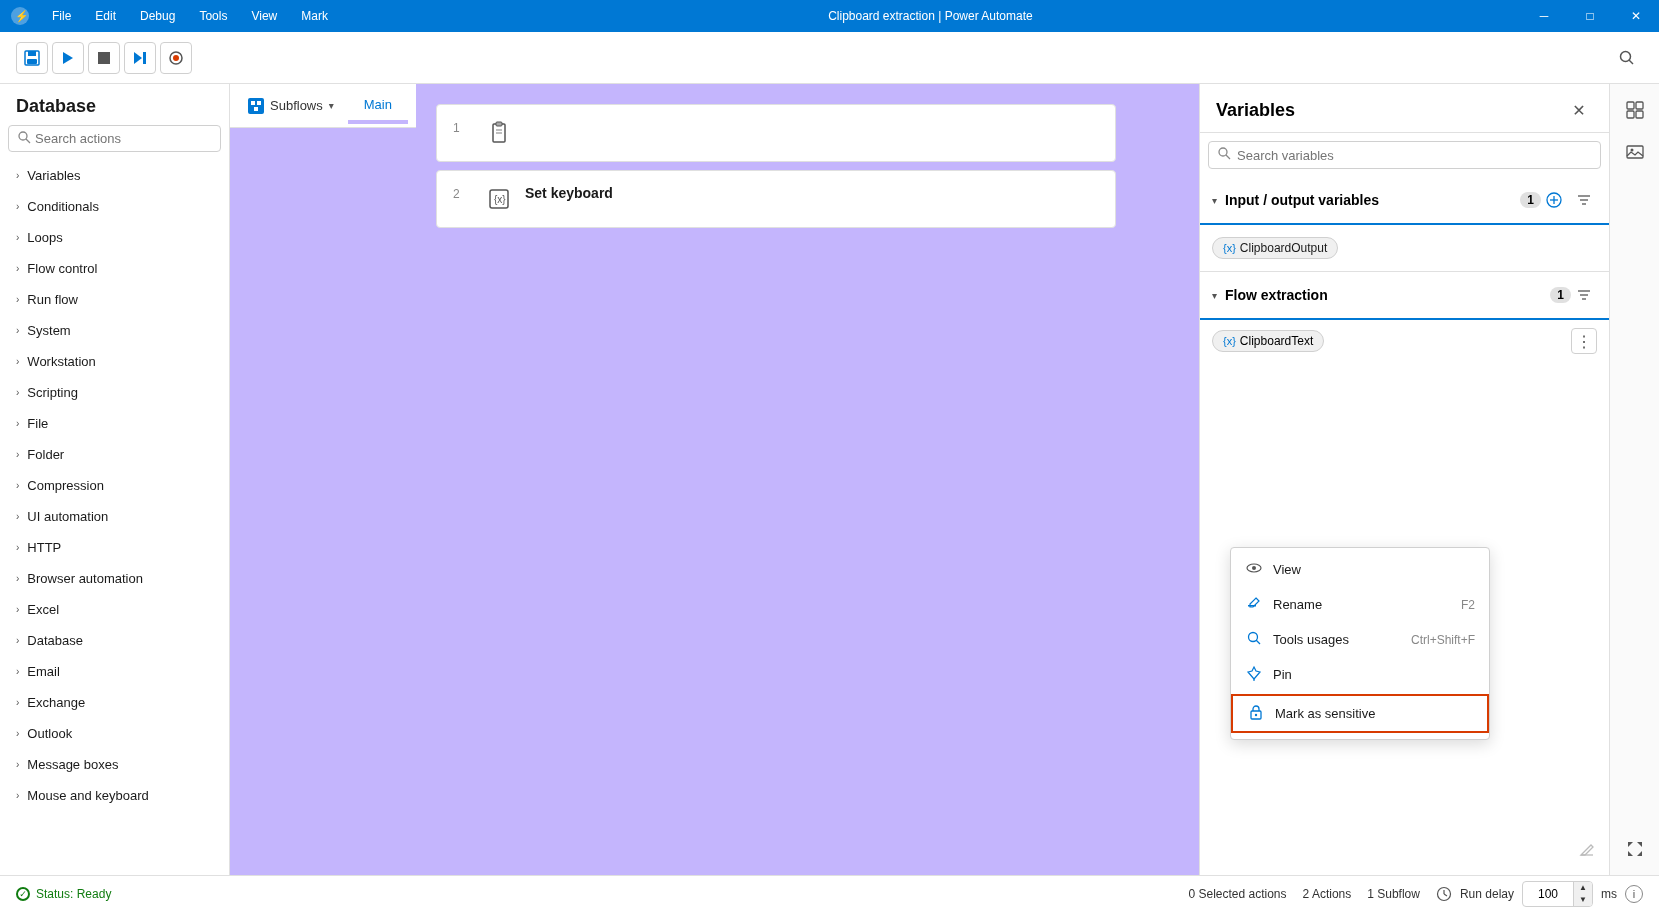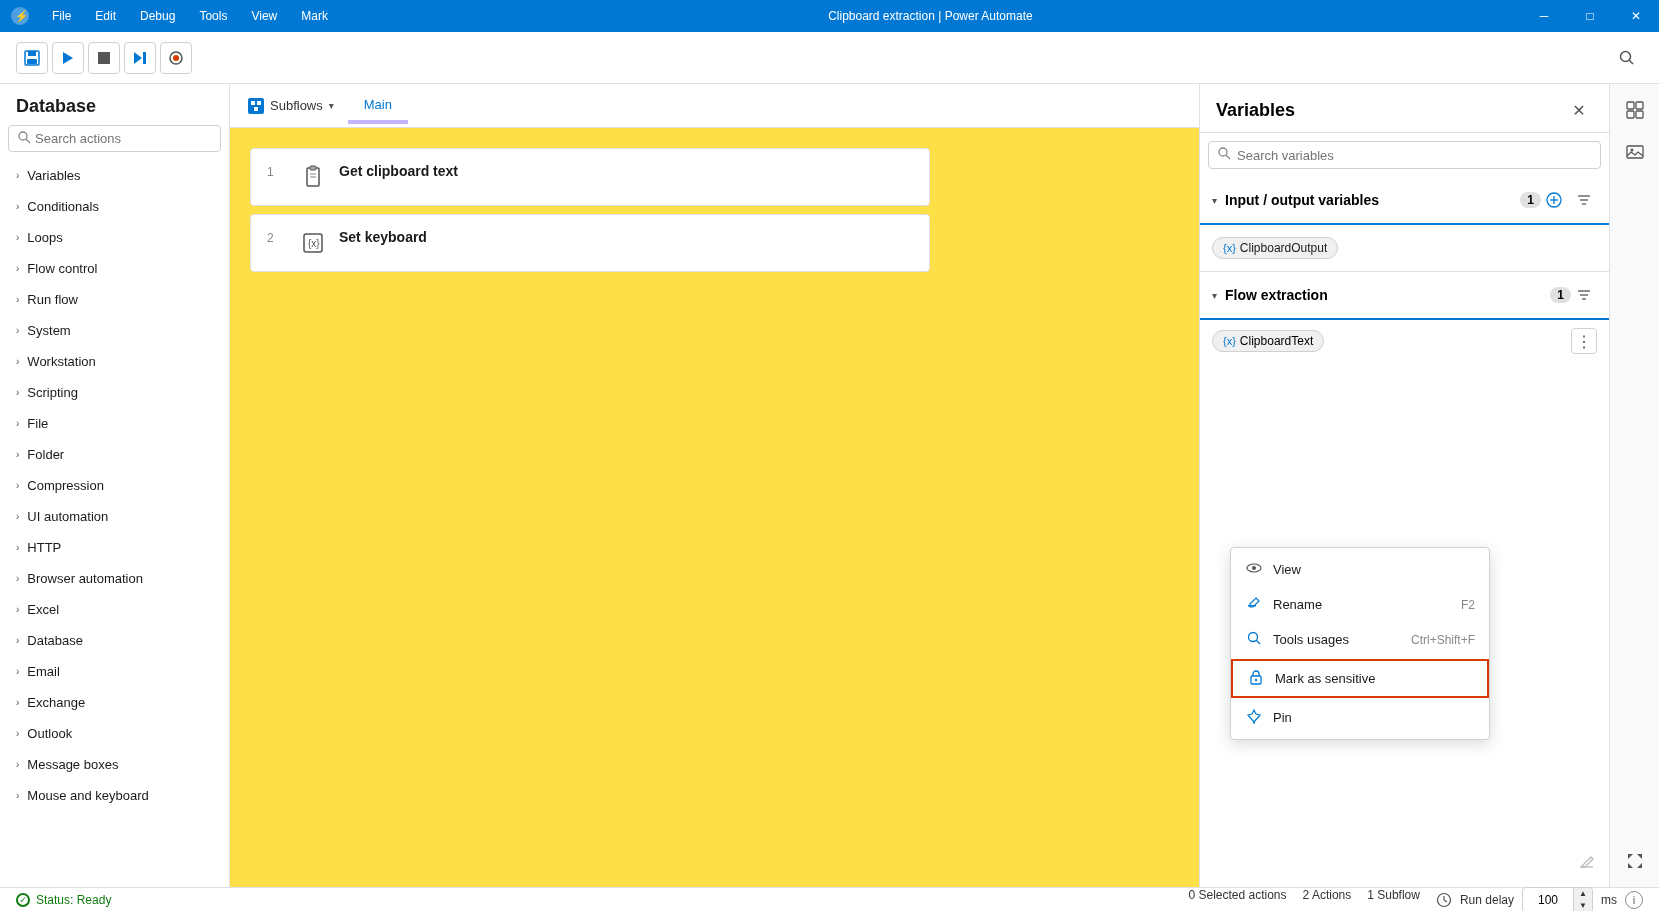--- a/index.html
+++ b/index.html
@@ -150,22 +150,22 @@
     .action-item .chevron {
       font-size: 10px;
       margin-right: 8px;
       color: #555;
     }
 
     
     .canvas-area {
       flex: 1;
       display: flex;
-      flex-direction: column;
-      background: #fde047;
+      flex-direction: row;
+      background: #c4b5fd;
       overflow: hidden;
     }
     .canvas-tabs {
       background: white;
       border-bottom: 1px solid #e0e0e0;
       display: flex;
       align-items: center;
       height: 44px;
       padding: 0 8px;
       gap: 4px;
@@ -396,24 +396,25 @@
       align-items: center;
       justify-content: center;
       cursor: pointer;
       font-size: 18px;
       color: #555;
       border-radius: 4px;
     }
 
     
     .statusbar {
-      height: 24px;
+      height: 36px;
       background: white;
       border-top: 1px solid #e0e0e0;
       display: flex;
+      align-items: center;
       padding: 0 16px;
       gap: 16px;
       font-size: 12px;
       color: #333;
       flex-shrink: 0;
     }
     .status-ready {
       display: flex;
       align-items: center;
       gap: 6px;
@@ -608,21 +609,20 @@
           <span class="action-card-num">1</span>
           <div class="action-card-icon">
             <svg width="24" height="24" viewBox="0 0 24 24" fill="none">
                 <rect x="6" y="3" width="12" height="18" rx="1" stroke="#555" stroke-width="1.5"></rect>
                 <rect x="9" y="1" width="6" height="4" rx="1" fill="#aaa" stroke="#555" stroke-width="1"></rect>
                 <line x1="9" y1="9" x2="15" y2="9" stroke="#aaa" stroke-width="1.5"></line>
                 <line x1="9" y1="12" x2="15" y2="12" stroke="#aaa" stroke-width="1.5"></line>
               </svg>
           </div>
           <div class="action-card-body">
-            <div class="action-card-title">Get clipboard text</div>
           </div>
         </div>
 
         <div class="action-card">
           <span class="action-card-num">2</span>
           <div class="action-card-icon">
             <svg width="24" height="24" viewBox="0 0 24 24" fill="none">
                 <rect x="3" y="3" width="18" height="18" rx="2" stroke="#555" stroke-width="1.5"></rect>
                 <text x="7" y="16" font-size="10" fill="#555">{x}</text>
               </svg>
@@ -731,39 +731,39 @@
           <div class="ctx-item">
             <span class="ctx-icon">
               <svg width="16" height="16" viewBox="0 0 16 16">
                   <circle cx="7" cy="7" r="4.5" stroke="#0078d4" stroke-width="1.3" fill="none"></circle>
                   <line x1="10" y1="10" x2="14" y2="14" stroke="#0078d4" stroke-width="1.3"></line>
                 </svg>
             </span>
             <span class="ctx-label">Tools usages</span>
             <span class="ctx-shortcut">Ctrl+Shift+F</span>
           </div>
+          <div class="ctx-item">
+            <span class="ctx-icon">
+              <svg width="16" height="16" viewBox="0 0 16 16">
+                  <path d="M8 2 L10 6 L14 7 L8 14 L2 7 L6 6 Z" fill="none" stroke="#0078d4" stroke-width="1.2"></path>
+                  <line x1="8" y1="14" x2="8" y2="16" stroke="#0078d4" stroke-width="1.2"></line>
+                </svg>
+            </span>
+            <span class="ctx-label">Pin</span>
+            <span class="ctx-shortcut"></span>
+          </div>
           <div class="ctx-item highlighted" style="border: 2px solid #d83b01; margin: 2px 0;">
             <span class="ctx-icon">
               <svg width="16" height="16" viewBox="0 0 16 16">
                   <rect x="3" y="7" width="10" height="8" rx="1" fill="none" stroke="#0078d4" stroke-width="1.3"></rect>
                   <path d="M5 7 V5 a3 3 0 0 1 6 0 V7" fill="none" stroke="#0078d4" stroke-width="1.3"></path>
                   <circle cx="8" cy="11" r="1.2" fill="#0078d4"></circle>
                 </svg>
             </span>
             <span class="ctx-label">Mark as sensitive</span>
-            <span class="ctx-shortcut"></span>
-          </div>
-          <div class="ctx-item">
-            <span class="ctx-icon">
-              <svg width="16" height="16" viewBox="0 0 16 16">
-                  <path d="M8 2 L10 6 L14 7 L8 14 L2 7 L6 6 Z" fill="none" stroke="#0078d4" stroke-width="1.2"></path>
-                  <line x1="8" y1="14" x2="8" y2="16" stroke="#0078d4" stroke-width="1.2"></line>
-                </svg>
-            </span>
-            <span class="ctx-label">Pin</span>
             <span class="ctx-shortcut"></span>
           </div>
         </div>
 
         <div style="position: absolute; bottom: 12px; right: 12px;">
           <svg width="20" height="20" viewBox="0 0 20 20" fill="none">
               <path d="M4 16 L8 12 L14 6 L16 8 L10 14 L8 16 Z" stroke="#bbb" stroke-width="1.3" fill="none"></path>
               <line x1="4" y1="16" x2="16" y2="16" stroke="#bbb" stroke-width="1.3"></line>
             </svg>
         </div>

